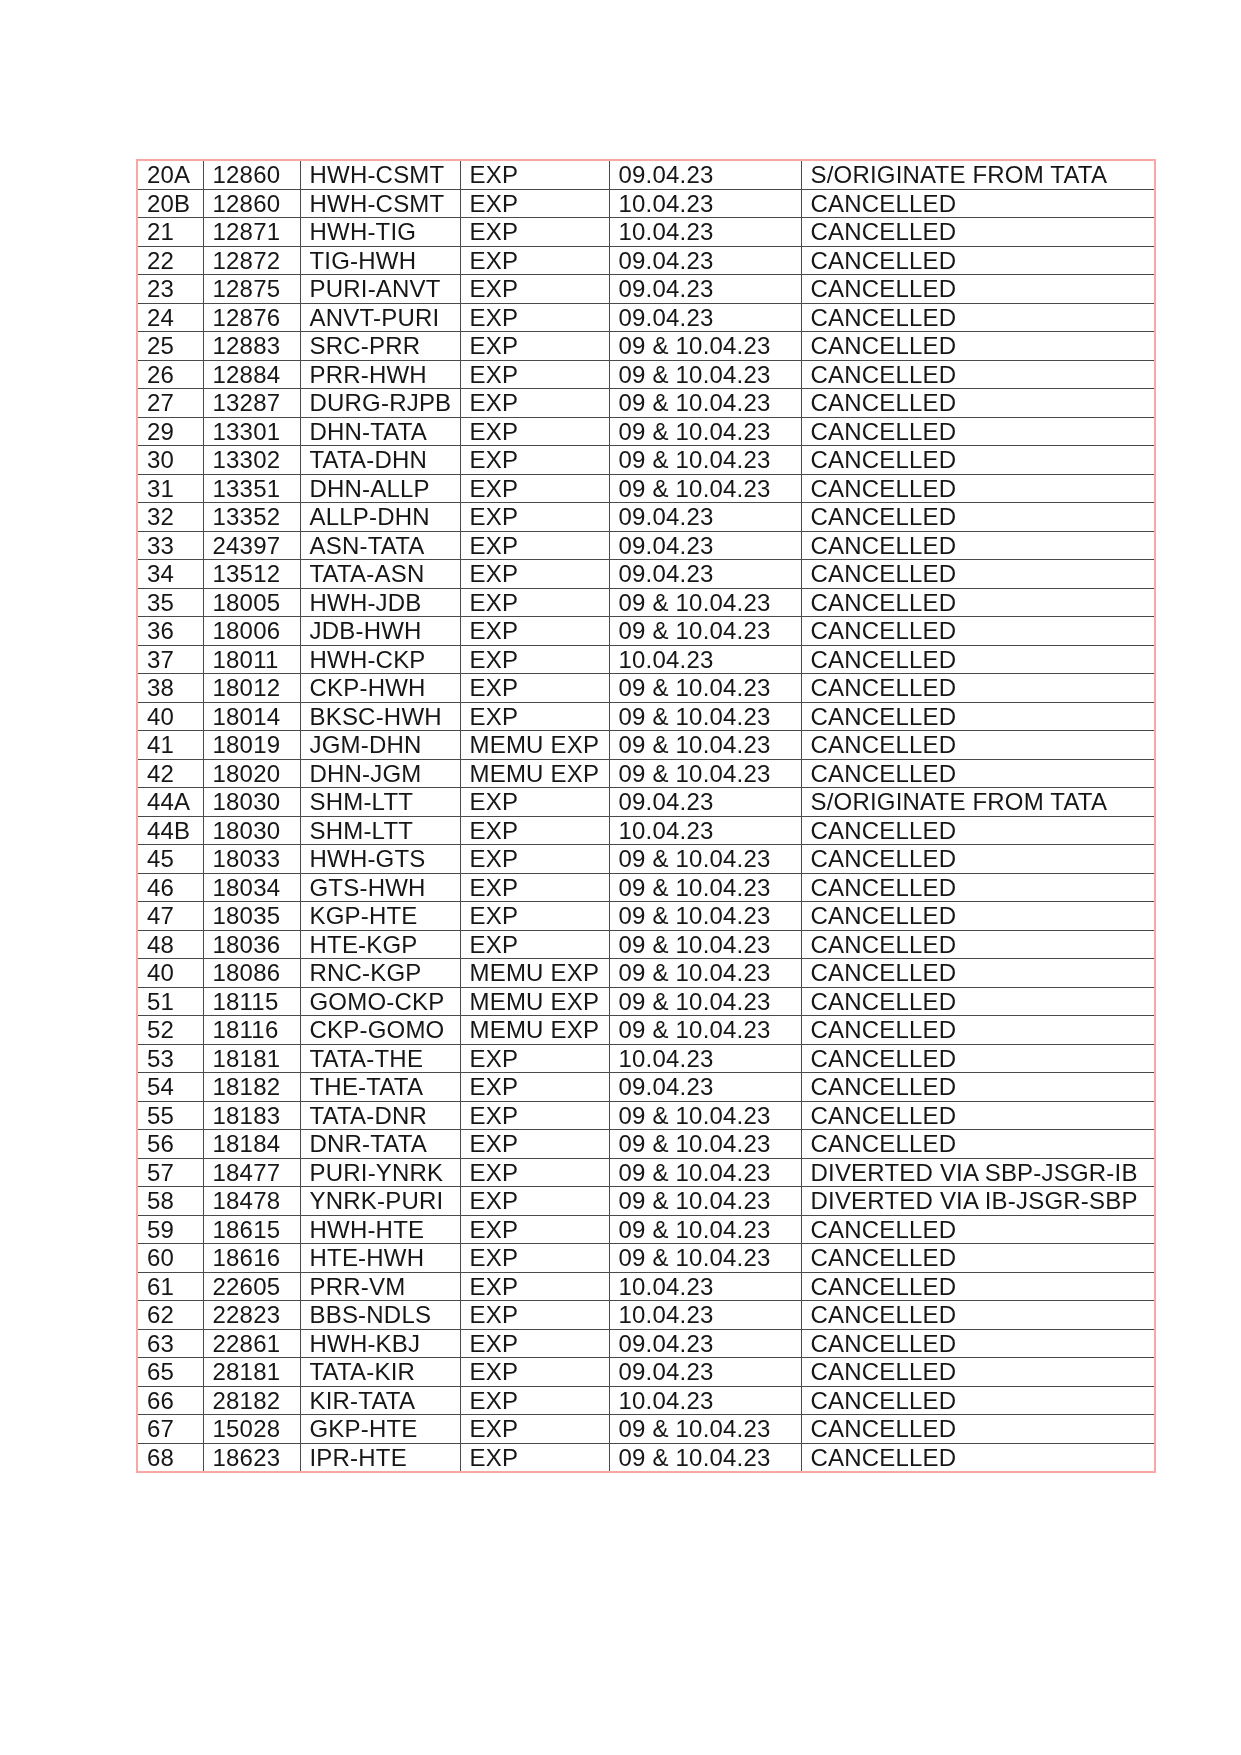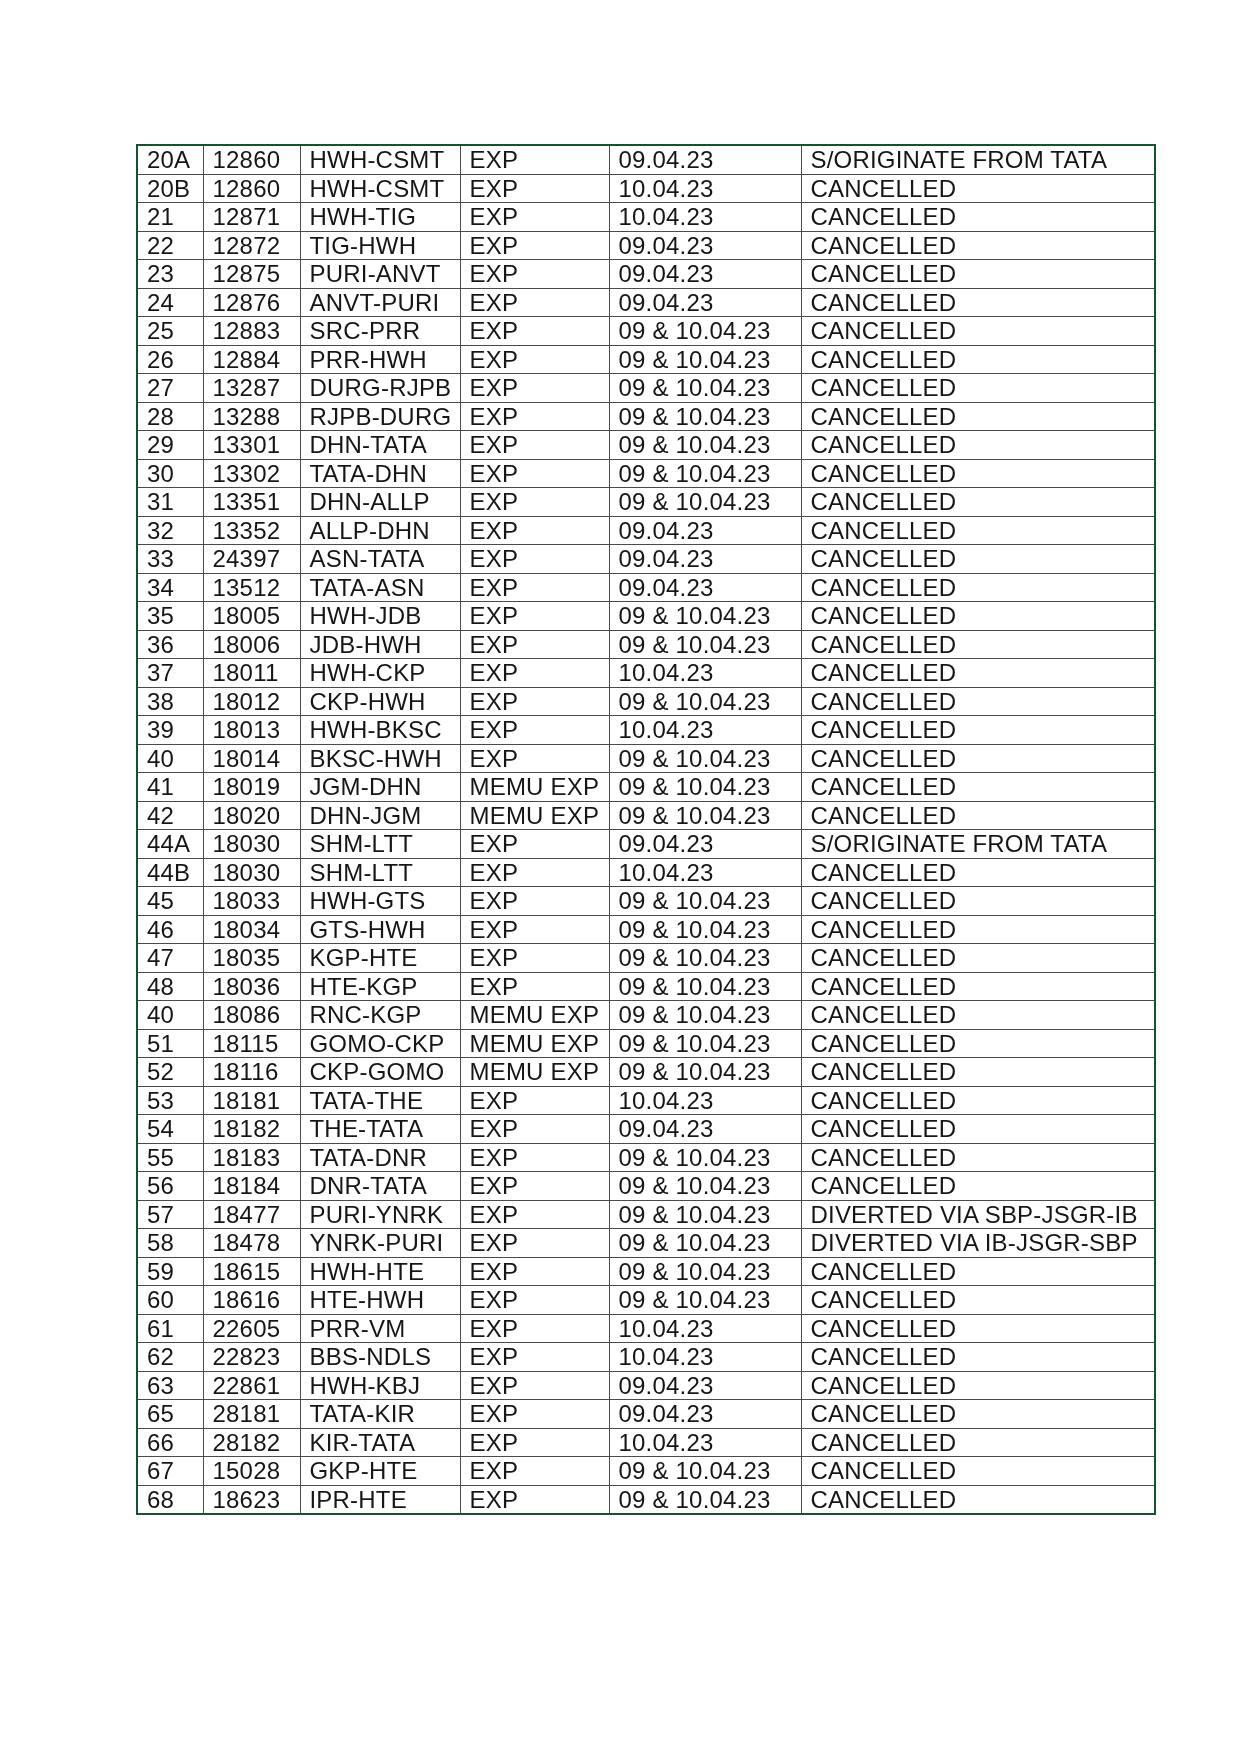--- a/index.html
+++ b/index.html
@@ -17,24 +17,24 @@
   .page {
     position: absolute;
     left: 0; top: 0;
     width: 1241px;
     height: 1755px;
     background: #ffffff;
   }
   table.train-table {
     position: absolute;
     left: 136px;
-    top: 144px;
+    top: 159px;
     border-collapse: collapse;
     table-layout: fixed;
-    border: 2px solid #14532d;
+    border: 2px solid #fca5a5;
   }
   table.train-table td {
     border: 1px solid #4a4a4a;
     height: 27.5px;
     padding: 0 2px 0 9px;
     font-size: 24px;
     line-height: 27px;
     letter-spacing: 0.2px;
     vertical-align: middle;
     white-space: nowrap;
@@ -127,28 +127,20 @@
         </tr>
         <tr>
           <td>27</td>
           <td>13287</td>
           <td>DURG-RJPB</td>
           <td>EXP</td>
           <td>09 &amp; 10.04.23</td>
           <td>CANCELLED</td>
         </tr>
         <tr>
-          <td>28</td>
-          <td>13288</td>
-          <td>RJPB-DURG</td>
-          <td>EXP</td>
-          <td>09 &amp; 10.04.23</td>
-          <td>CANCELLED</td>
-        </tr>
-        <tr>
           <td>29</td>
           <td>13301</td>
           <td>DHN-TATA</td>
           <td>EXP</td>
           <td>09 &amp; 10.04.23</td>
           <td>CANCELLED</td>
         </tr>
         <tr>
           <td>30</td>
           <td>13302</td>
@@ -212,28 +204,20 @@
           <td>EXP</td>
           <td>10.04.23</td>
           <td>CANCELLED</td>
         </tr>
         <tr>
           <td>38</td>
           <td>18012</td>
           <td>CKP-HWH</td>
           <td>EXP</td>
           <td>09 &amp; 10.04.23</td>
-          <td>CANCELLED</td>
-        </tr>
-        <tr>
-          <td>39</td>
-          <td>18013</td>
-          <td>HWH-BKSC</td>
-          <td>EXP</td>
-          <td>10.04.23</td>
           <td>CANCELLED</td>
         </tr>
         <tr>
           <td>40</td>
           <td>18014</td>
           <td>BKSC-HWH</td>
           <td>EXP</td>
           <td>09 &amp; 10.04.23</td>
           <td>CANCELLED</td>
         </tr>

